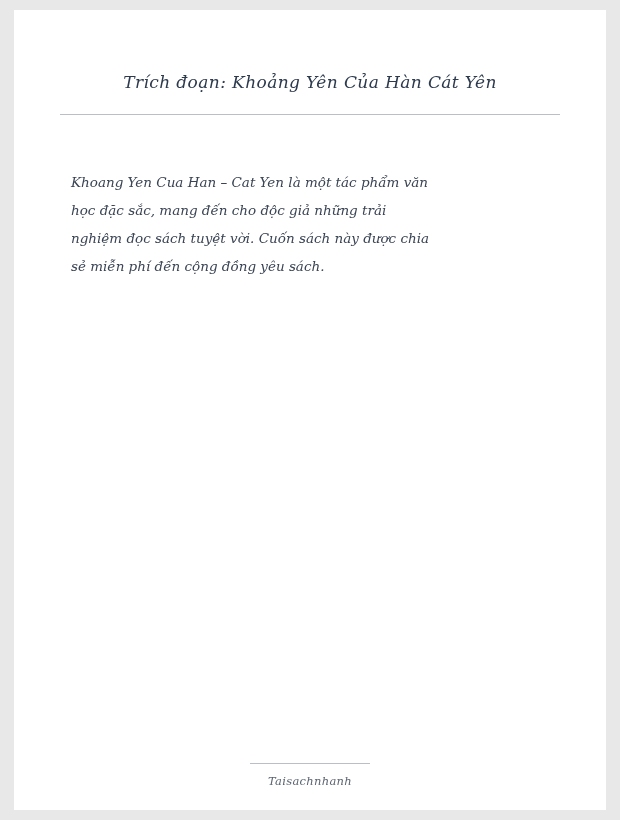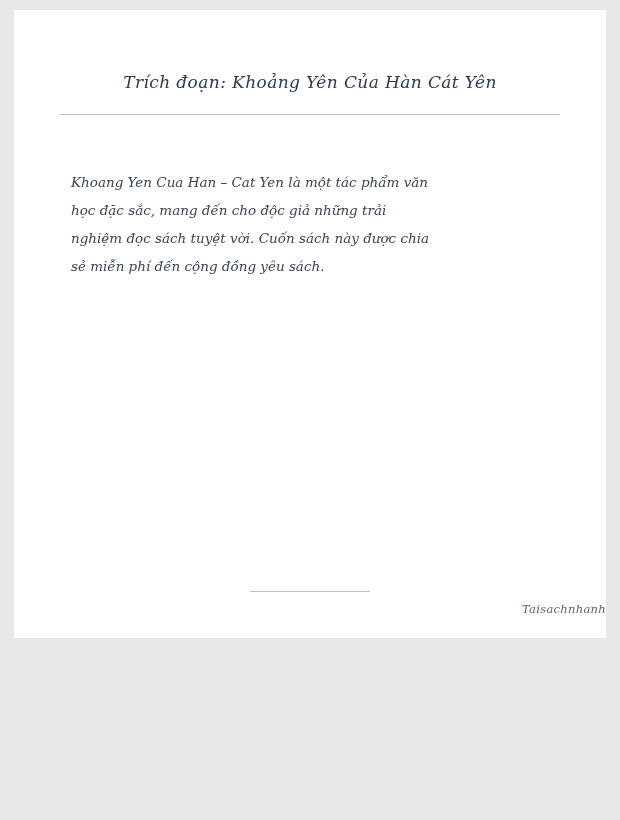--- a/index.html
+++ b/index.html
@@ -11,21 +11,21 @@
     height: 820px;
     background: #e8e8e8;
     font-family: "DejaVu Serif", serif;
     overflow: hidden;
   }
   .page {
     position: absolute;
     left: 14px;
     top: 10px;
     width: 592px;
-    height: 628px;
+    height: 800px;
     background: #ffffff;
     box-sizing: border-box;
   }
   .doc-title {
     margin: 0;
     padding-top: 62px;
     text-align: center;
     font-family: "DejaVu Serif", serif;
     font-style: italic;
     font-size: 17px;
@@ -47,21 +47,21 @@
     font-size: 13.5px;
     line-height: 28px;
     color: #3a4454;
     white-space: pre-line;
   }
   .footer {
     position: absolute;
     left: 0;
     right: 0;
     bottom: 22px;
-    text-align: right;
+    text-align: center;
   }
   .footer-rule {
     width: 120px;
     height: 1px;
     background: #b9bfc7;
     margin: 0 auto 10px auto;
   }
   .footer-text {
     font-family: "DejaVu Serif", serif;
     font-style: italic;

